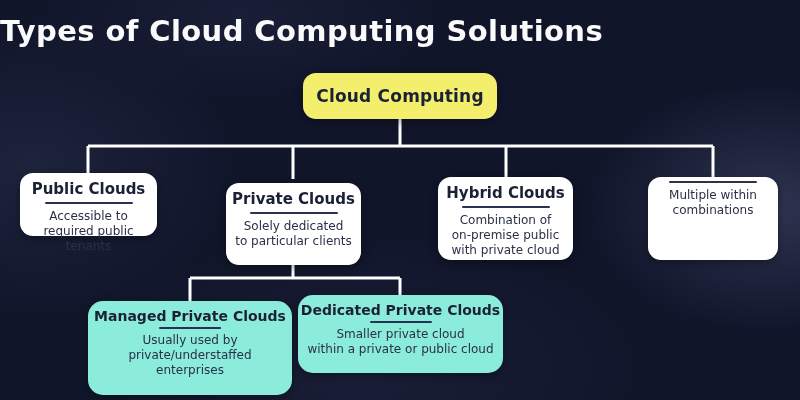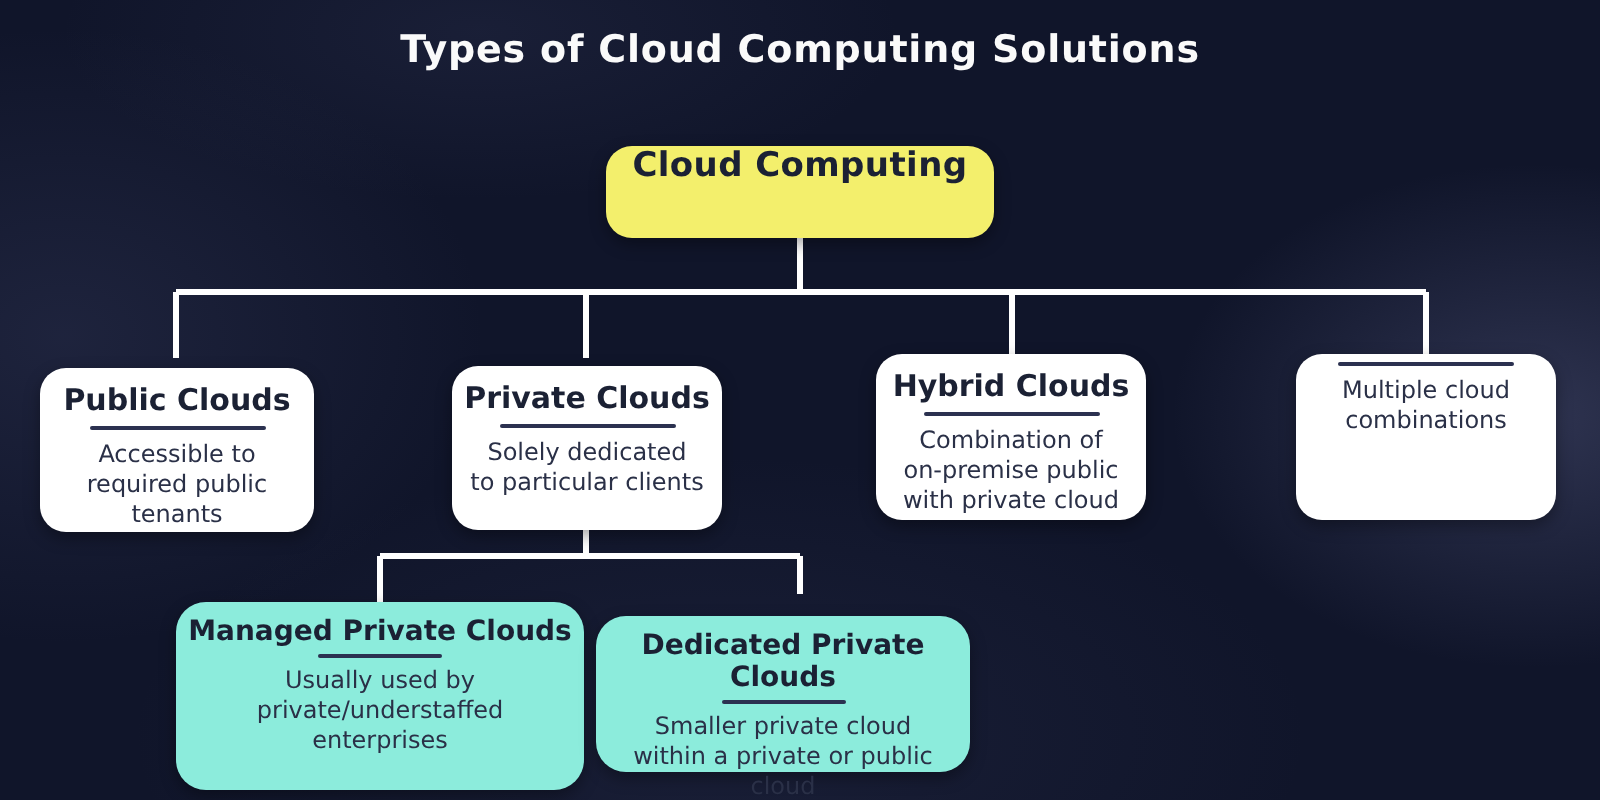--- a/index.html
+++ b/index.html
@@ -8,32 +8,32 @@
     font-family:"DejaVu Sans","Liberation Sans",sans-serif;
     background:
       radial-gradient(ellipse 260px 180px at 96% 52%, rgba(110,115,160,.33), transparent 70%),
       radial-gradient(ellipse 300px 220px at 4% 42%, rgba(80,86,128,.22), transparent 70%),
       radial-gradient(ellipse 420px 200px at 45% 92%, rgba(70,76,115,.18), transparent 70%),
       radial-gradient(ellipse 300px 120px at 30% 4%, rgba(80,86,128,.15), transparent 70%),
       var(--background,#10152a);
   }
   .heading{
     position:absolute;top:14px;left:0;width:100%;
-    text-align:center;color:var(--heading-text,#fafafa);
-    font-size:19px;font-weight:800;letter-spacing:.4px;margin:0;
+    color:var(--heading-text,#fafafa);
+    font-size:29px;font-weight:800;letter-spacing:.4px;margin:0;
   }
   svg.connectors{position:absolute;left:0;top:0;pointer-events:none;}
   .node{
     position:absolute;box-sizing:border-box;text-align:center;
     border-radius:13px;box-shadow:0 3px 8px rgba(0,0,0,.35);
     color:var(--title-text,#1b2134);
   }
   .node.root{
     background:var(--root-bg,#f3ef6c);
-    display:flex;justify-content:center;
+    display:flex;align-items:center;justify-content:center;
     font-size:17px;font-weight:600;letter-spacing:.2px;
   }
   .node.white{background:var(--node-bg,#ffffff);}
   .node.leaf{background:var(--leaf-bg,#8cecdc);border-radius:15px;}
   .node-title{
     font-weight:700;color:var(--title-text,#1b2134);
     padding-top:8px;font-size:15px;line-height:1.15;
   }
   .leaf .node-title{font-size:14px;padding-top:7px;}
   .sep{
@@ -55,21 +55,21 @@
 
   <svg class="connectors" width="800" height="400" viewBox="0 0 800 400" aria-hidden="true">
     <path d="M400 119 V146 M88 146 H713 M88 146 V179 M293 146 V179 M506 146 V179 M713 146 V179
              M293 258 V278 M190 278 H400 M190 278 V303 M400 278 V297" stroke="#ffffff" stroke-width="3" fill="none"></path>
   </svg>
 
   <div class="node root" style="left:303px;top:73px;width:194px;height:46px">
     <span>Cloud Computing</span>
   </div>
 
-  <div class="node white" style="left:20px;top:184px;width:137px;height:82px">
+  <div class="node white" style="left:20px;top:173px;width:137px;height:63px">
     <div class="node-title">Public Clouds</div>
     <div class="sep"></div>
     <div class="node-body">Accessible to
 required public
 tenants</div>
   </div>
 
   <div class="node white" style="left:226px;top:183px;width:135px;height:82px">
     <div class="node-title">Private Clouds</div>
     <div class="sep"></div>
@@ -80,32 +80,32 @@
   <div class="node white" style="left:438px;top:177px;width:135px;height:83px">
     <div class="node-title">Hybrid Clouds</div>
     <div class="sep"></div>
     <div class="node-body">Combination of
 on-premise public
 with private cloud</div>
   </div>
 
   <div class="node white" style="left:648px;top:177px;width:130px;height:83px">
     <div class="sep"></div>
-    <div class="node-body">Multiple cloud
+    <div class="node-body">Multiple within
 combinations</div>
   </div>
 
   <div class="node leaf" style="left:88px;top:301px;width:204px;height:94px">
     <div class="node-title">Managed Private Clouds</div>
     <div class="sep"></div>
     <div class="node-body">Usually used by
 private/understaffed
 enterprises</div>
   </div>
 
-  <div class="node leaf" style="left:298px;top:308px;width:187px;height:78px">
+  <div class="node leaf" style="left:298px;top:295px;width:205px;height:78px">
     <div class="node-title">Dedicated Private Clouds</div>
     <div class="sep"></div>
     <div class="node-body">Smaller private cloud
 within a private or public cloud</div>
   </div>
 
 </div>
 
 </body></html>

